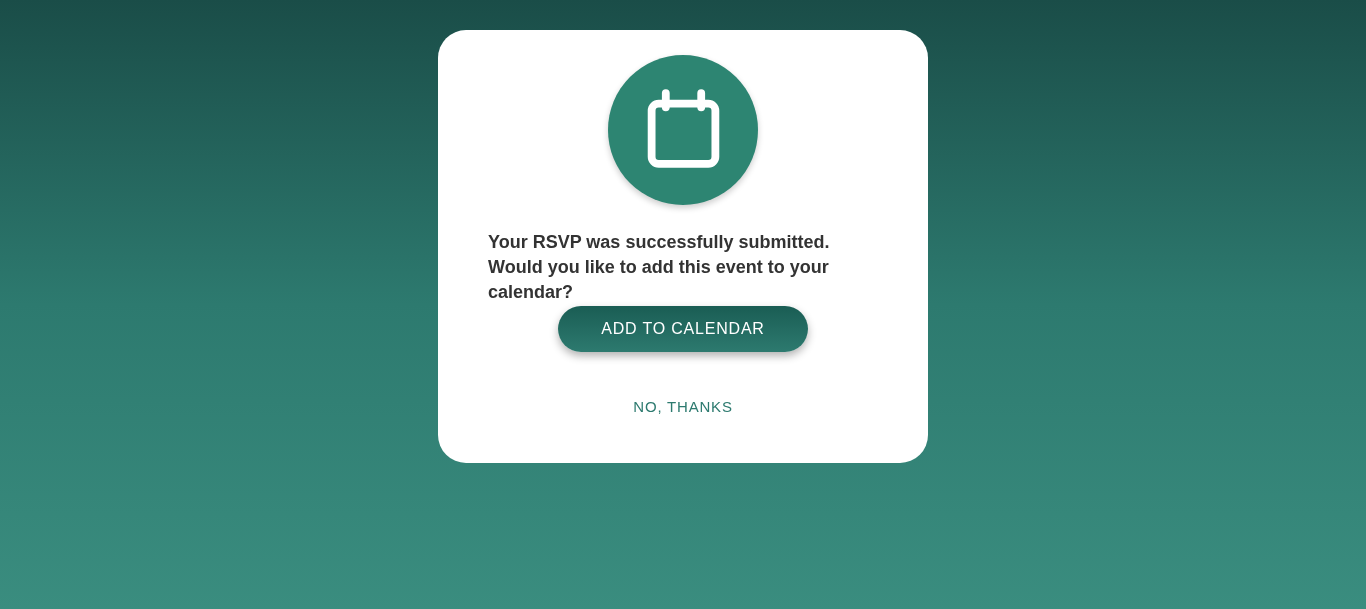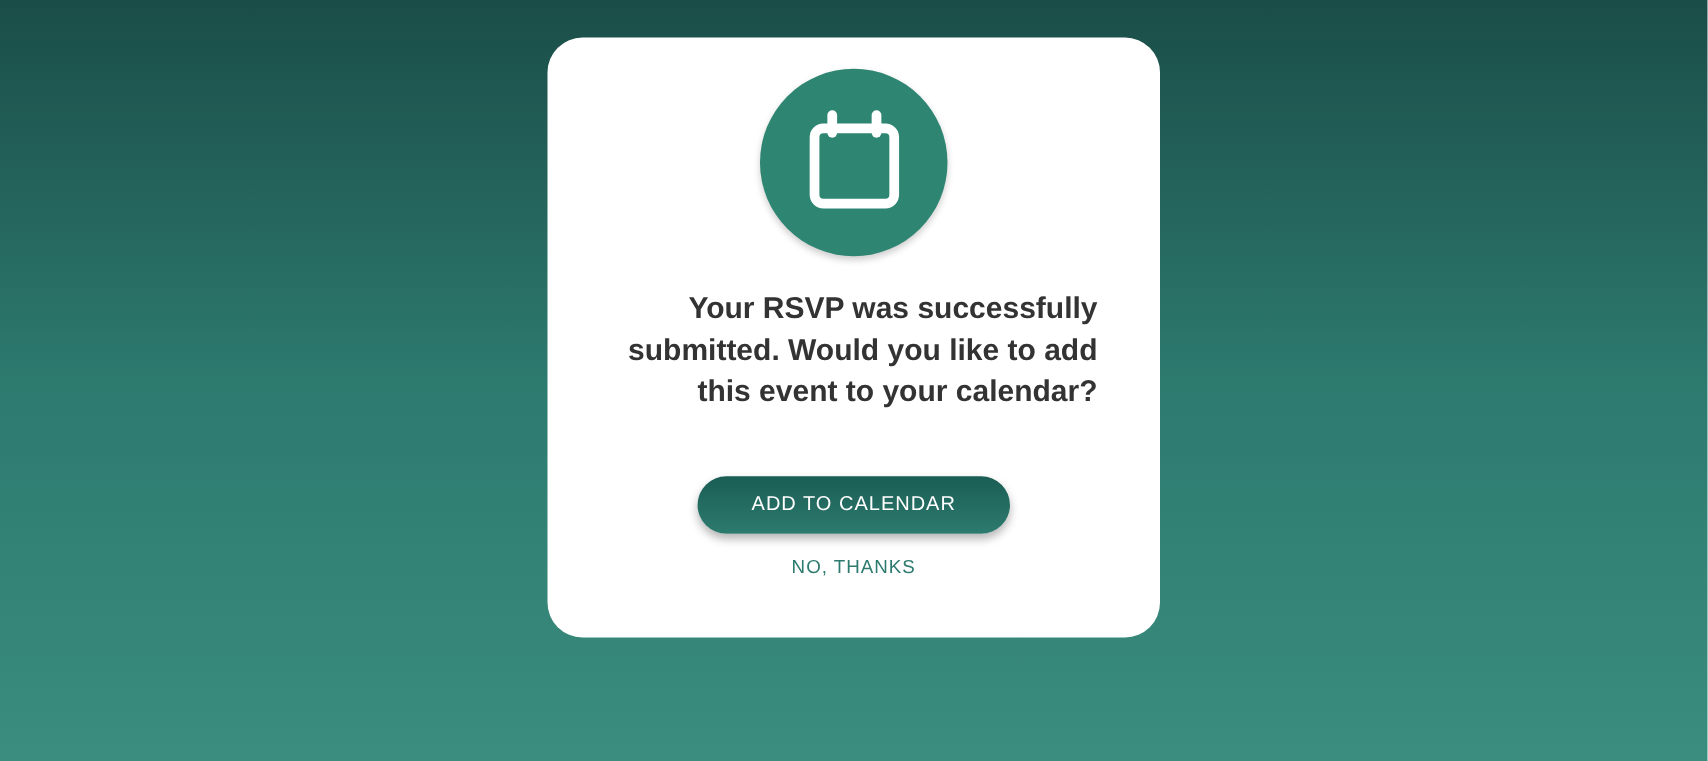--- a/index.html
+++ b/index.html
@@ -36,26 +36,25 @@
       justify-content: center;
       align-items: center;
       margin-bottom: 25px;
       box-shadow: 0 3px 6px rgba(0,0,0,0.2);
     }
     .icon-circle svg {
       width: 85px;
       height: 85px;
     }
     .message {
-      font-size: 24px;
+      font-size: 18px;
       font-weight: 700;
       color: #333333;
-      text-align: right;
+      text-align: left;
       line-height: 1.4;
-      margin-bottom: 50px;
       padding: 0 10px;
     }
     .btn-primary {
       background: linear-gradient(180deg, #1a5d54 0%, #2d7a6f 100%);
       color: #ffffff;
       border: none;
       border-radius: 28px;
       padding: 14px 40px;
       font-size: 16px;
       font-weight: 500;
@@ -68,20 +67,21 @@
     }
     .btn-secondary {
       background: transparent;
       color: #2d7a6f;
       border: none;
       font-size: 15px;
       font-weight: 500;
       letter-spacing: 0.8px;
       cursor: pointer;
       padding: 8px 20px;
+      margin-top: 28px;
     }
   </style>
 </head>
 <body>
 
 <div class="modal">
   <div class="icon-circle">
     <span>
       <svg viewBox="0 0 24 24" fill="none" stroke="#ffffff" stroke-width="2.2" stroke-linecap="round" stroke-linejoin="round">
         <rect x="3" y="5" width="18" height="17" rx="2" ry="2"></rect>

